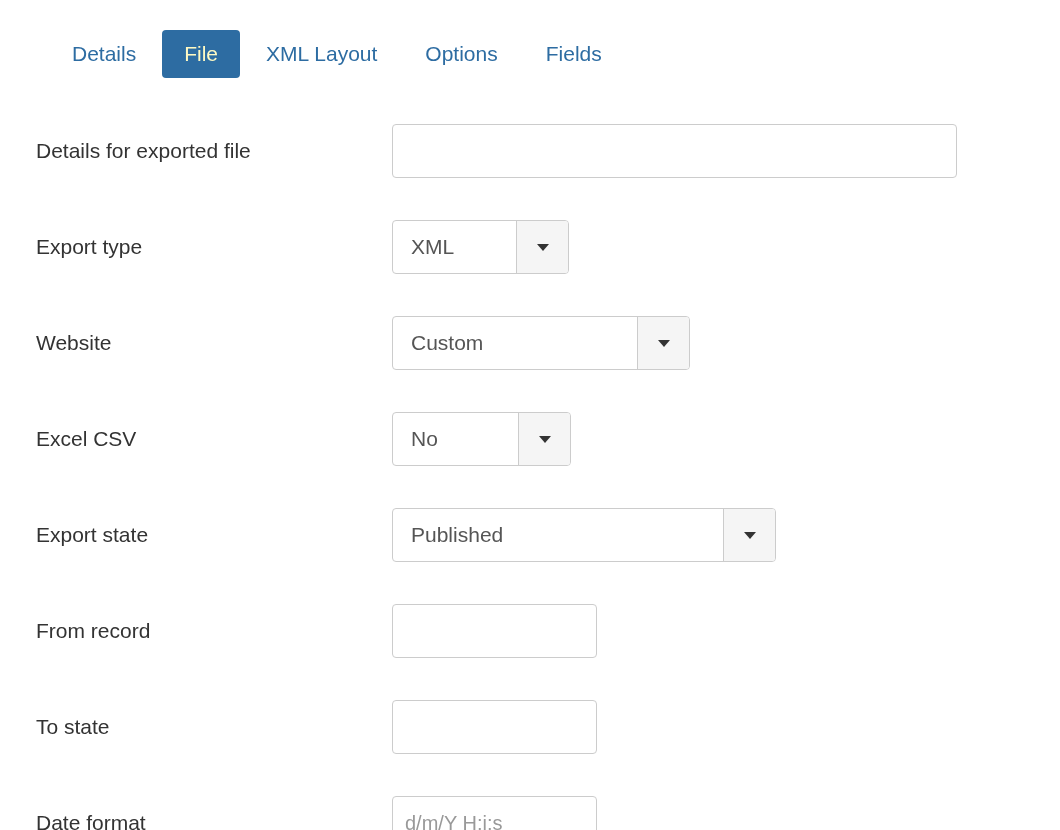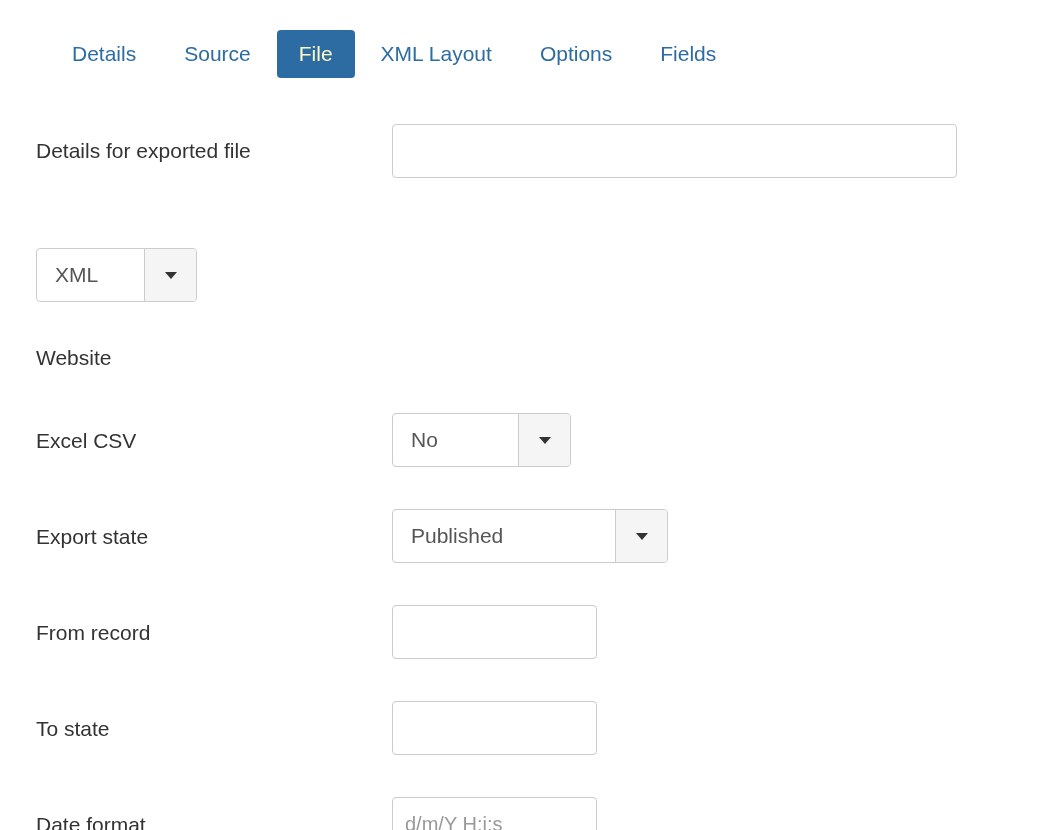--- a/index.html
+++ b/index.html
@@ -82,57 +82,65 @@
       align-items: center;
       justify-content: center;
       cursor: pointer;
     }
     .caret {
       width: 0; height: 0;
       border-left: 6px solid transparent;
       border-right: 6px solid transparent;
       border-top: 7px solid #333;
     }
-    .sel-xml { width: 161px; margin-top: 28px; }
+    .sel-xml { width: 177px; }
     .sel-custom { width: 298px; }
     .sel-no { width: 179px; text-align: right; }
-    .sel-pub { width: 276px; }
+    .sel-pub { width: 384px; }
   </style>
 </head>
 <body>
 
 <div class="tabs">
   <div class="tab">Details</div>
-  <div class="tab">Source</div>
   <div class="tab active">File</div>
   <div class="tab">XML Layout</div>
   <div class="tab">Options</div>
   <div class="tab">Fields</div>
 </div>
 
 <div class="form-row">
   <div class="form-label">Details for exported file</div>
   <div class="form-control-wrap">
     <input type="text" class="text-input" value="" style="">
   </div>
 </div>
 
 <div class="form-row">
+  <div class="form-label">Export type</div>
   <div class="form-control-wrap">
     <div class="select-control sel-xml">
       <div class="select-value">XML</div>
       <div class="select-btn">
         <span class="caret"></span>
       </div>
     </div>
   </div>
 </div>
 
 <div class="form-row">
   <div class="form-label">Website</div>
+  <div class="form-control-wrap">
+    <div class="select-control sel-custom">
+      <div class="select-value">Custom</div>
+      <div class="select-btn">
+        <span class="caret"></span>
+      </div>
+    </div>
+  </div>
 </div>
 
 <div class="form-row">
   <div class="form-label">Excel CSV</div>
   <div class="form-control-wrap">
     <div class="select-control sel-no">
       <div class="select-value">No</div>
       <div class="select-btn">
         <span class="caret"></span>
       </div>

